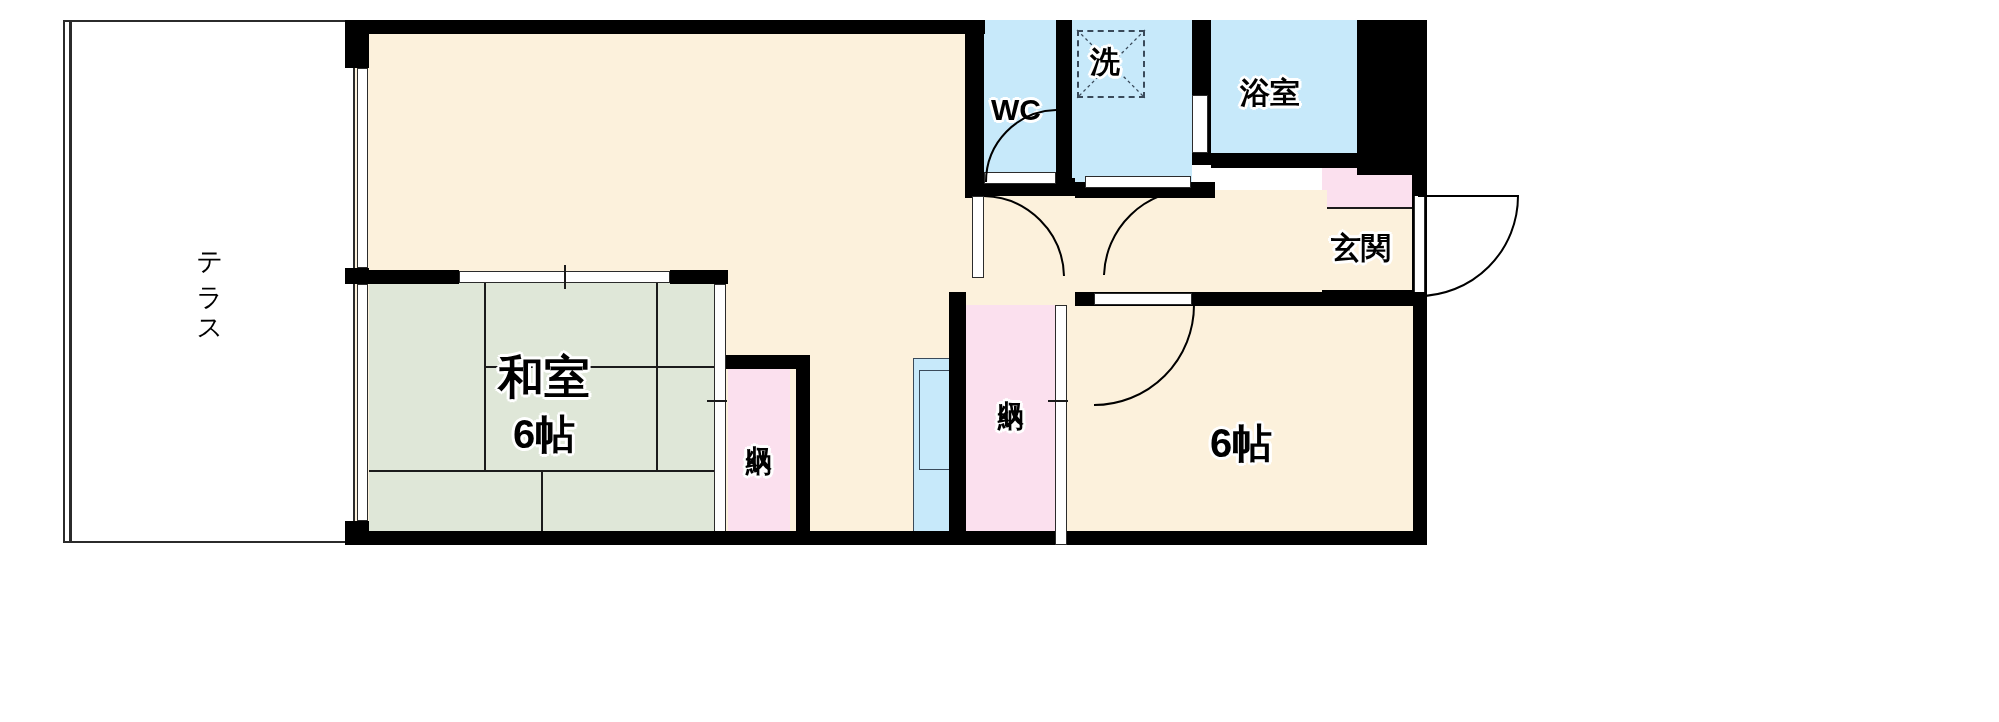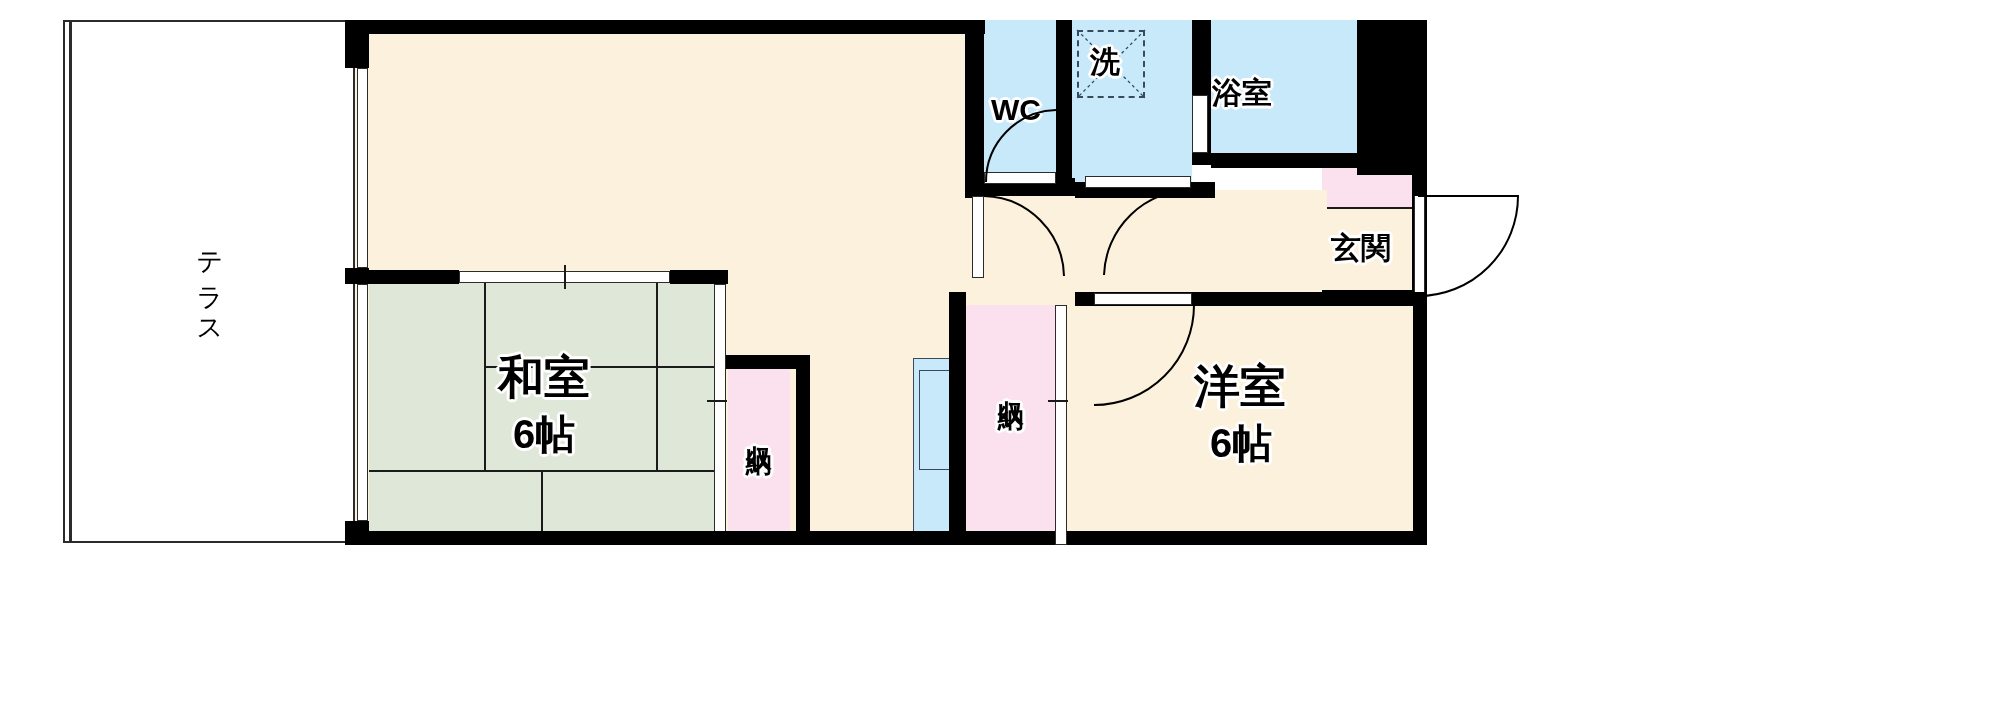--- a/index.html
+++ b/index.html
@@ -55,31 +55,30 @@
   <div class="rect" style="left:1072px;top:20px;width:120px;height:165px;background:#c7e9fa;"></div>
 
   <div class="rect" style="left:1077px;top:30px;width:68px;height:68px;border:2px dashed #3a4a5a;background:transparent;"></div>
   <svg class="arc" style="left:1077px;top:30px;width:68px;height:68px;">
     <line x1="0" y1="0" x2="68" y2="68" stroke="#3a4a5a" stroke-width="1.3" stroke-dasharray="3,3"></line>
     <line x1="68" y1="0" x2="0" y2="68" stroke="#3a4a5a" stroke-width="1.3" stroke-dasharray="3,3"></line>
   </svg>
   <div class="label lab-sm" style="left:1090px;top:46px;">洗</div>
 
   <div class="rect" style="left:1211px;top:20px;width:146px;height:133px;background:#c7e9fa;"></div>
-  <div class="label lab-sm" style="left:1212px;top:77px;">浴室</div>
+  <div class="label lab-sm" style="left:1240px;top:77px;">浴室</div>
 
   <div class="rect" style="left:1322px;top:165px;width:104px;height:135px;background:#fcf1dc;"></div>
   <div class="rect" style="left:1322px;top:165px;width:104px;height:42px;background:#fbe0ee;"></div>
   <div class="thin" style="left:1322px;top:207px;width:104px;height:1.5px;"></div>
   <div class="label lab-sm" style="left:1331px;top:232px;">玄関</div>
 
   <div class="rect" style="left:975px;top:190px;width:352px;height:110px;background:#fcf1dc;"></div>
 
   <div class="rect" style="left:1065px;top:300px;width:362px;height:245px;background:#fcf1dc;"></div>
-  <div class="label lab-main" style="left:1180px;top:366px;width:120px;">洋室</div>
   <div class="label lab-sub" style="left:1186px;top:422px;width:110px;">6帖</div>
 
   <div class="rect" style="left:963px;top:305px;width:92px;height:240px;background:#fbe0ee;"></div>
   <div class="label vtext lab-xs" style="left:997px;top:380px;">収納</div>
 
   <div class="rect" style="left:913px;top:358px;width:52px;height:187px;background:#c7e9fa;border:1.5px solid #3a4a5a;"></div>
   <div class="rect" style="left:919px;top:370px;width:39px;height:100px;background:#c7e9fa;border:1.5px solid #3a4a5a;"></div>
 
   <div class="wall" style="left:345px;top:20px;width:640px;height:14px;"></div>
 

